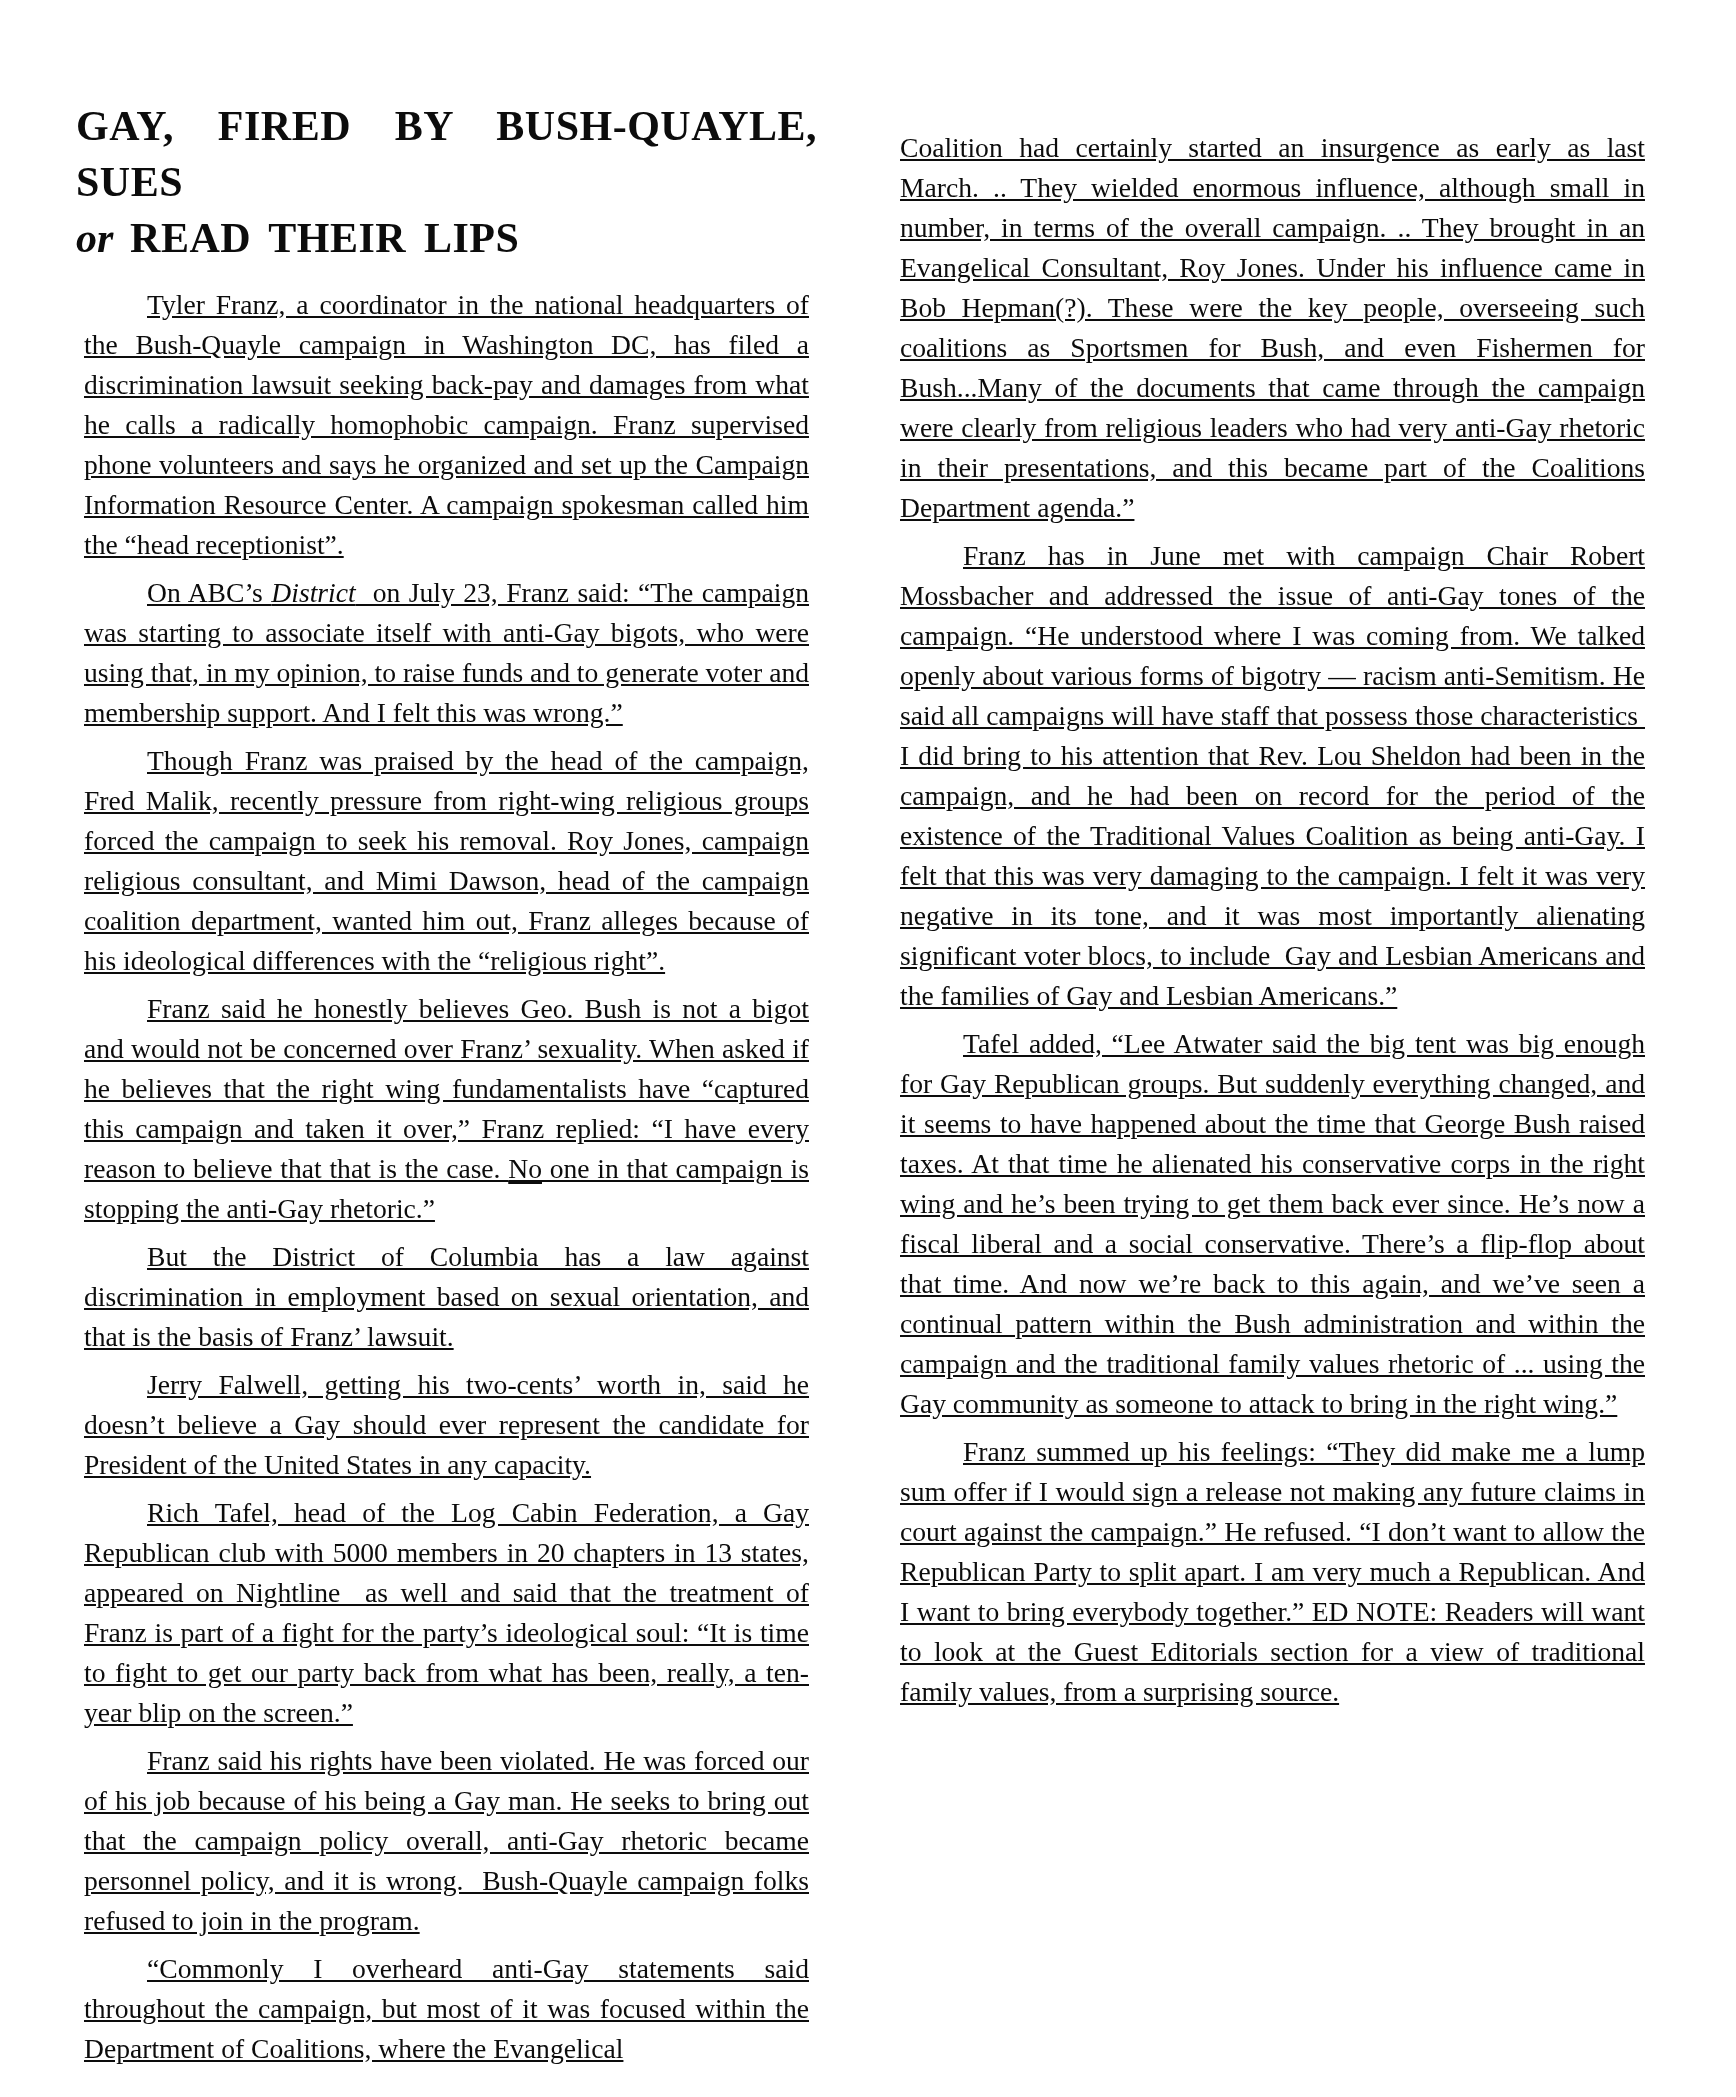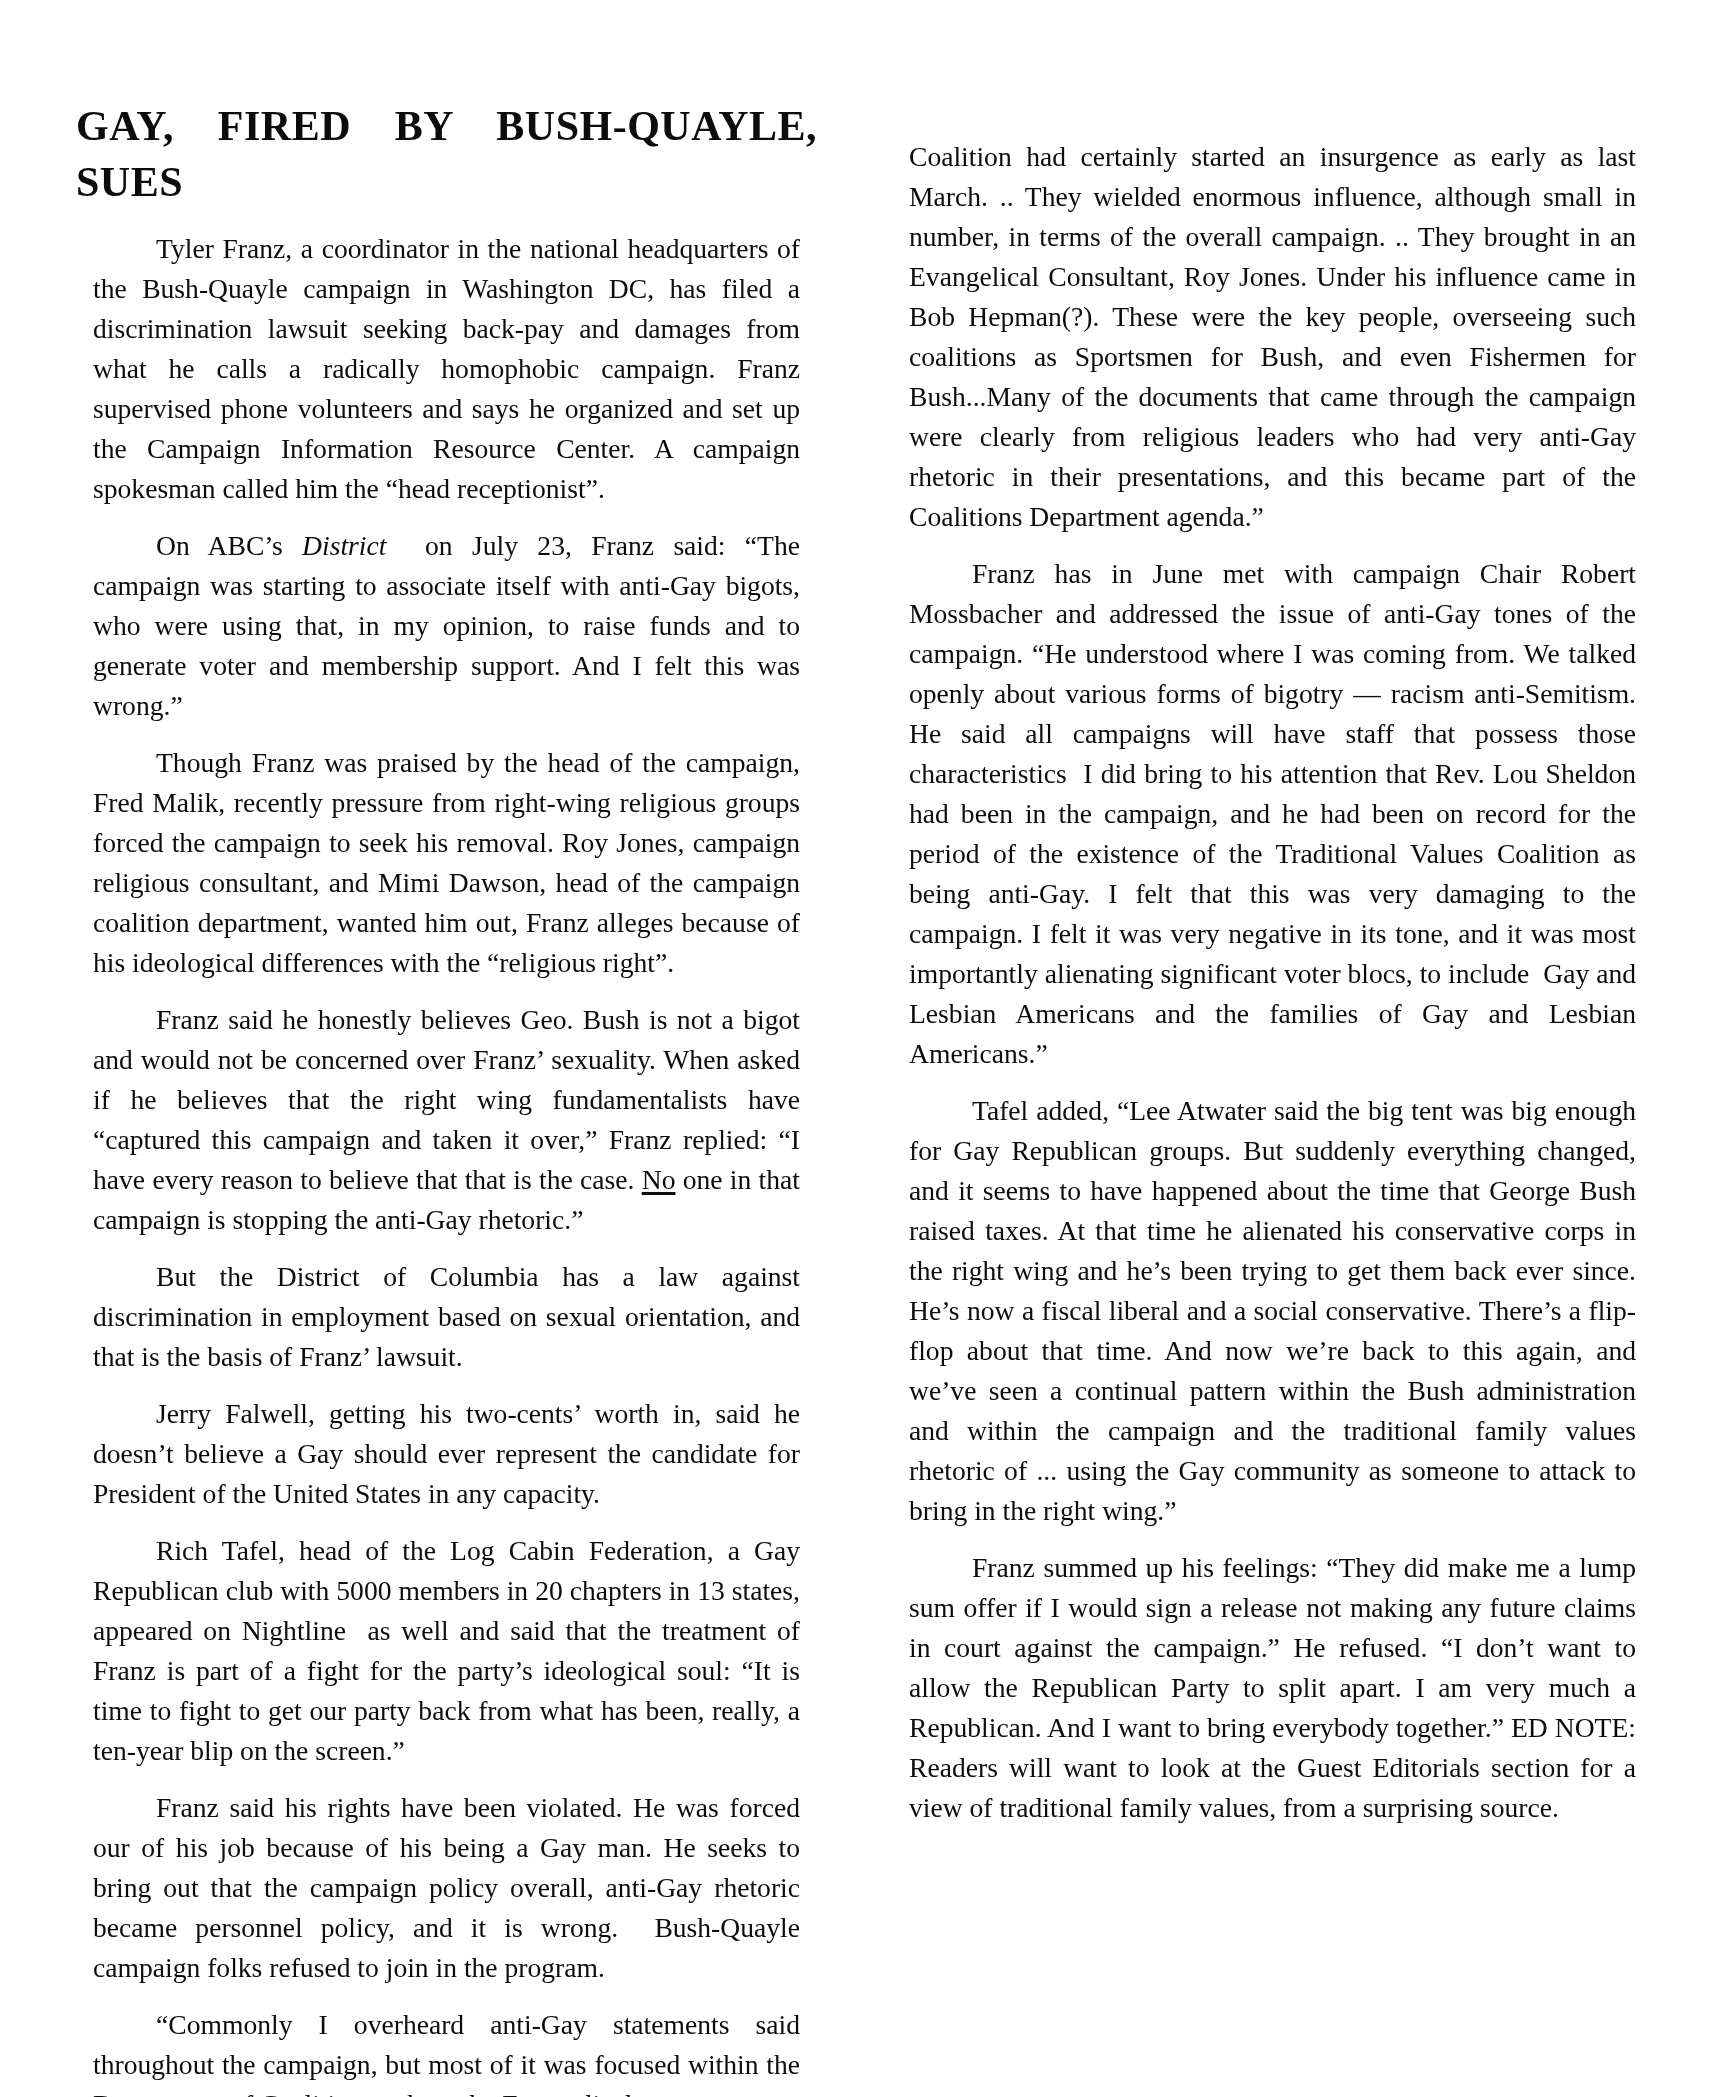--- a/index.html
+++ b/index.html
@@ -35,40 +35,42 @@
     word-spacing: 6.9px;
     margin: 0 0 18.7px 0;
   }
   .headline .or {
     font-style: italic;
     text-transform: none;
     margin-right: 16.7px;
     letter-spacing: 0;
   }
   .para {
-    margin: 17px;
+    margin: 8px;
     padding: 0;
     text-indent: 63px;
+    text-decoration: underline;
   }
   .para.no-indent { text-indent: 0; }
   .it { font-style: italic; }
   .un {
     text-decoration: underline;
     text-decoration-thickness: 2.5px;
     text-underline-offset: 3.4px;
   }
 </style>
 </head>
 <body style="background: rgb(255, 255, 255); color: rgb(12, 12, 12);">
 
 <div class="page">
 
   <div class="col col-left">
     <div class="headline">
       <div>GAY, FIRED BY BUSH-QUAYLE, SUES</div>
+      <div><span class="or">or</span><span>READ THEIR LIPS</span></div>
     </div>
     <div>
         <p class="para"><span>Tyler Franz, a coordinator in the national headquarters of the Bush-Quayle campaign in Washington DC, has filed a discrimination lawsuit seeking back-pay and damages from what he calls a radically homophobic campaign. Franz supervised phone volunteers and says he organized and set up the Campaign Information Resource Center. A campaign spokesman called him the “head receptionist”.</span></p>
         <p class="para"><span>On ABC’s </span><span class="it">District</span><span>&nbsp; on July 23, Franz said: “The campaign was starting to associate itself with anti-Gay bigots, who were using that, in my opinion, to raise funds and to generate voter and membership support. And I felt this was wrong.”</span></p>
         <p class="para"><span>Though Franz was praised by the head of the campaign, Fred Malik, recently pressure from right-wing religious groups forced the campaign to seek his removal. Roy Jones, campaign religious consultant, and Mimi Dawson, head of the campaign coalition department, wanted him out, Franz alleges because of his ideological differences with the “religious right”.</span></p>
         <p class="para"><span>Franz said he honestly believes Geo. Bush is not a bigot and would not be concerned over Franz’ sexuality. When asked if he believes that the right wing fundamentalists have “captured this campaign and taken it over,” Franz replied: “I have every reason to believe that that is the case. </span><span class="un">No</span><span> one in that campaign is stopping the anti-Gay rhetoric.”</span></p>
         <p class="para"><span>But the District of Columbia has a law against discrimination in employment based on sexual orientation, and that is the basis of Franz’ lawsuit.</span></p>
         <p class="para"><span>Jerry Falwell, getting his two-cents’ worth in, said he doesn’t believe a Gay should ever represent the candidate for President of the United States in any capacity.</span></p>
         <p class="para"><span>Rich Tafel, head of the Log Cabin Federation, a Gay Republican club with 5000 members in 20 chapters in 13 states, appeared on Nightline&nbsp; as well and said that the treatment of Franz is part of a fight for the party’s ideological soul: “It is time to fight to get our party back from what has been, really, a ten-year blip on the screen.”</span></p>
         <p class="para"><span>Franz said his rights have been violated. He was forced our of his job because of his being a Gay man. He seeks to bring out that the campaign policy overall, anti-Gay rhetoric became personnel policy, and it is wrong.&nbsp; Bush-Quayle campaign folks refused to join in the program.</span></p>

